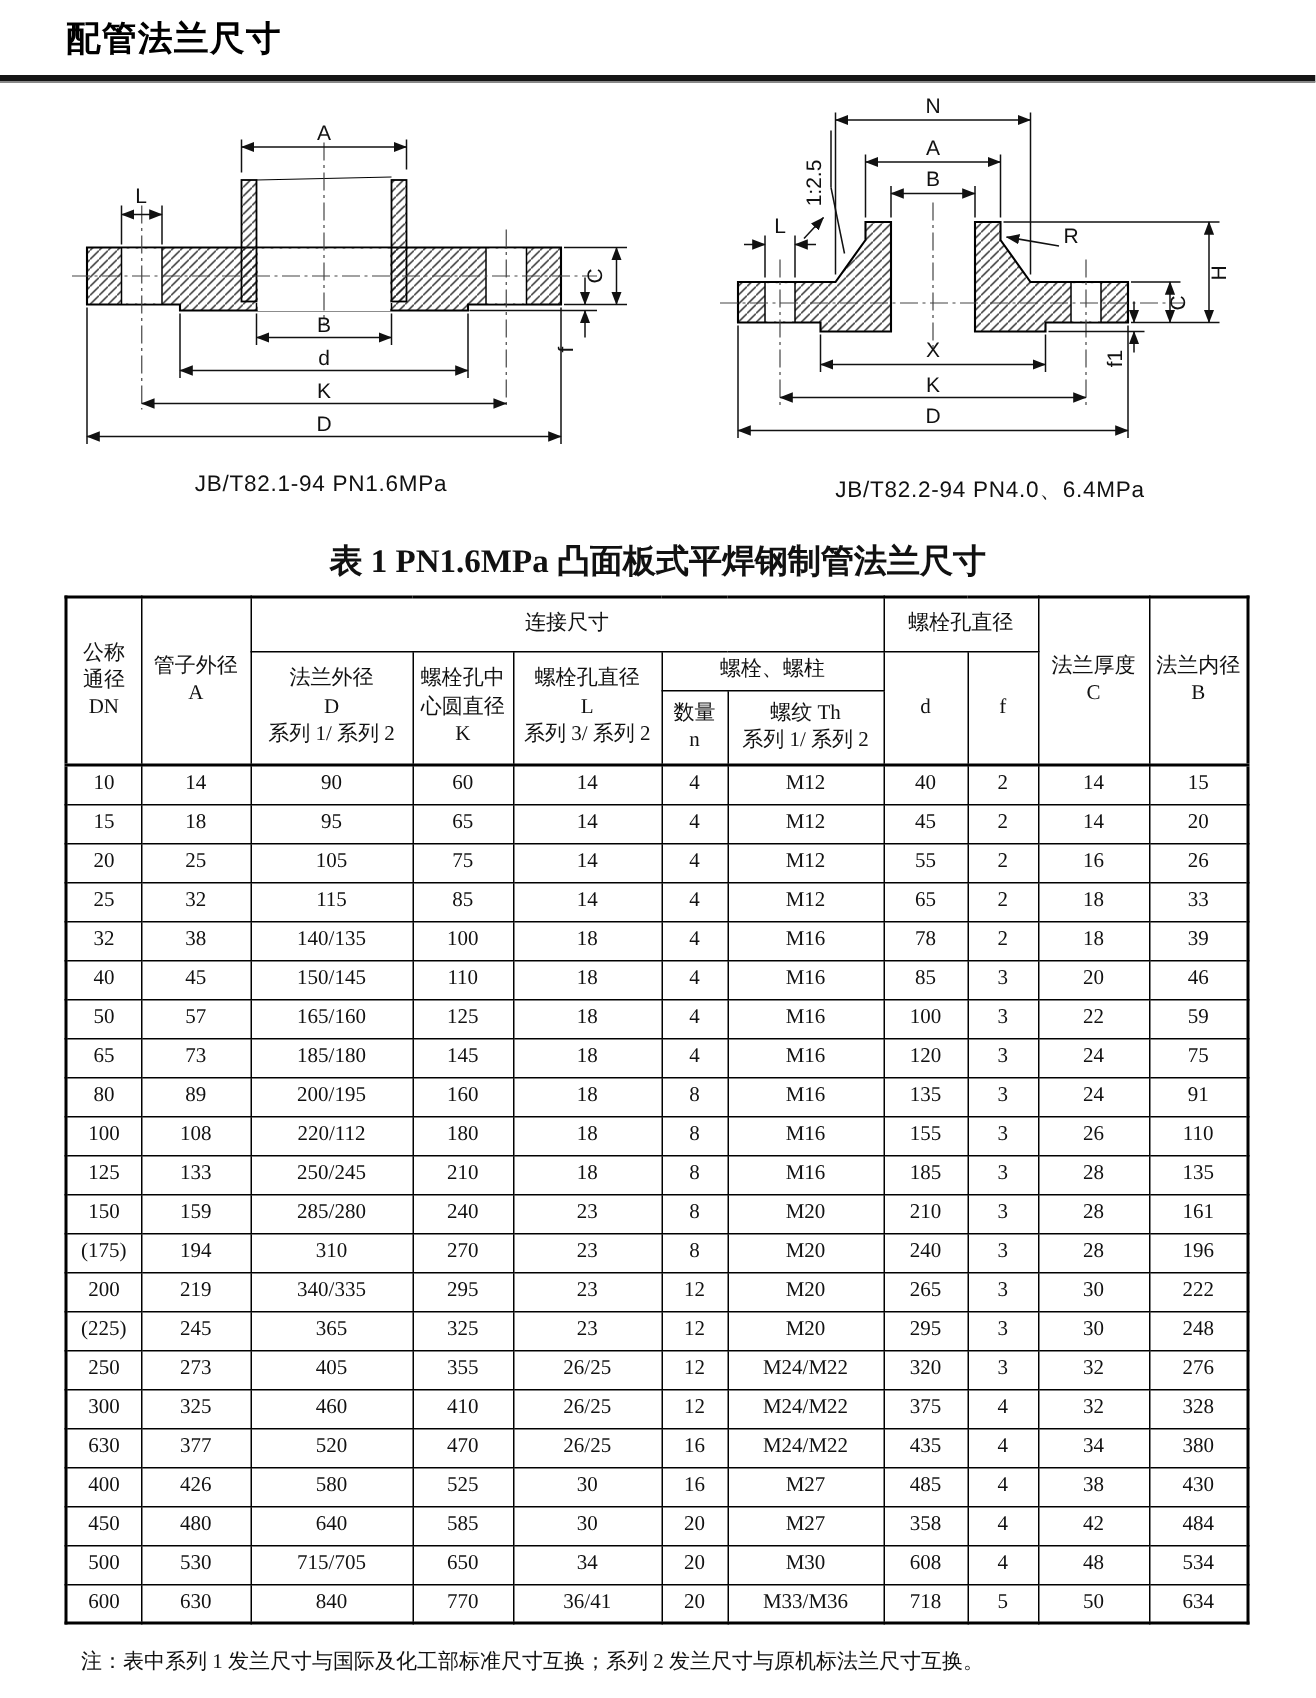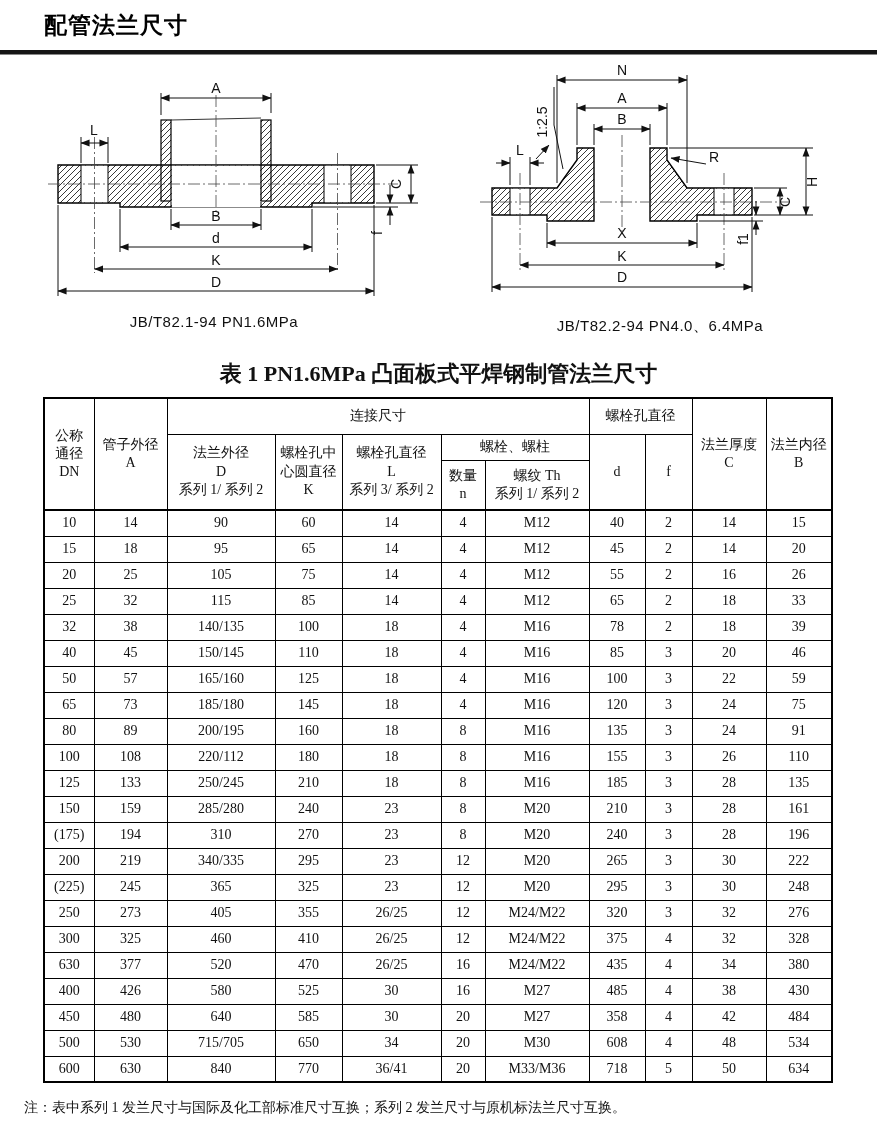--- a/index.html
+++ b/index.html
@@ -12,21 +12,21 @@
   .dia-right{position:absolute;left:450px;top:0;}
   svg text{font-family:"Liberation Sans",sans-serif;font-size:14px;fill:#111;}
   svg text.cap{font-size:15px;letter-spacing:0.5px;}
   .tbl-title{text-align:center;font-weight:bold;font-size:22px;margin:10px 0 8px 0;font-family:"Liberation Serif",serif;}
   table.flange{border-collapse:collapse;table-layout:fixed;width:788px;margin-left:43px;border:2px solid #000;}
   table.flange th,table.flange td{border:1px solid #000;text-align:center;vertical-align:middle;font-weight:normal;font-size:14px;padding:0 1px;}
   table.flange thead th{white-space:pre-line;line-height:1.3;}
   table.flange thead{border-bottom:2px solid #000;}
   tr.hr1{height:36px;} tr.hr2{height:26px;} tr.hr3{height:50px;}
   table.flange tbody tr{height:26px;}
-  .note{margin:16px 0 0 24px;font-size:14px;}
+  .note{margin:16px 0 0 54px;font-size:14px;}
 </style>
 </head>
 <body>
 
 <div class="page-head">
   <h1 class="page-title">配管法兰尺寸</h1>
 </div>
 <div class="rule"></div>
 
 <div class="diagrams">

